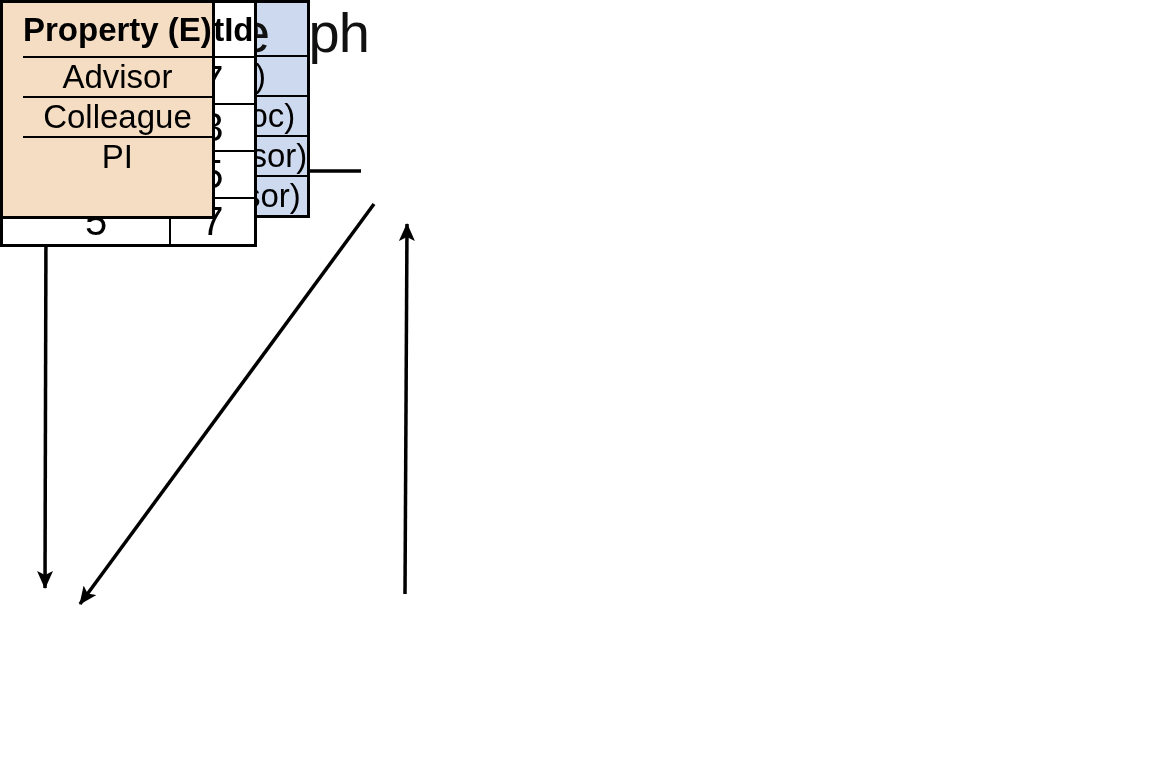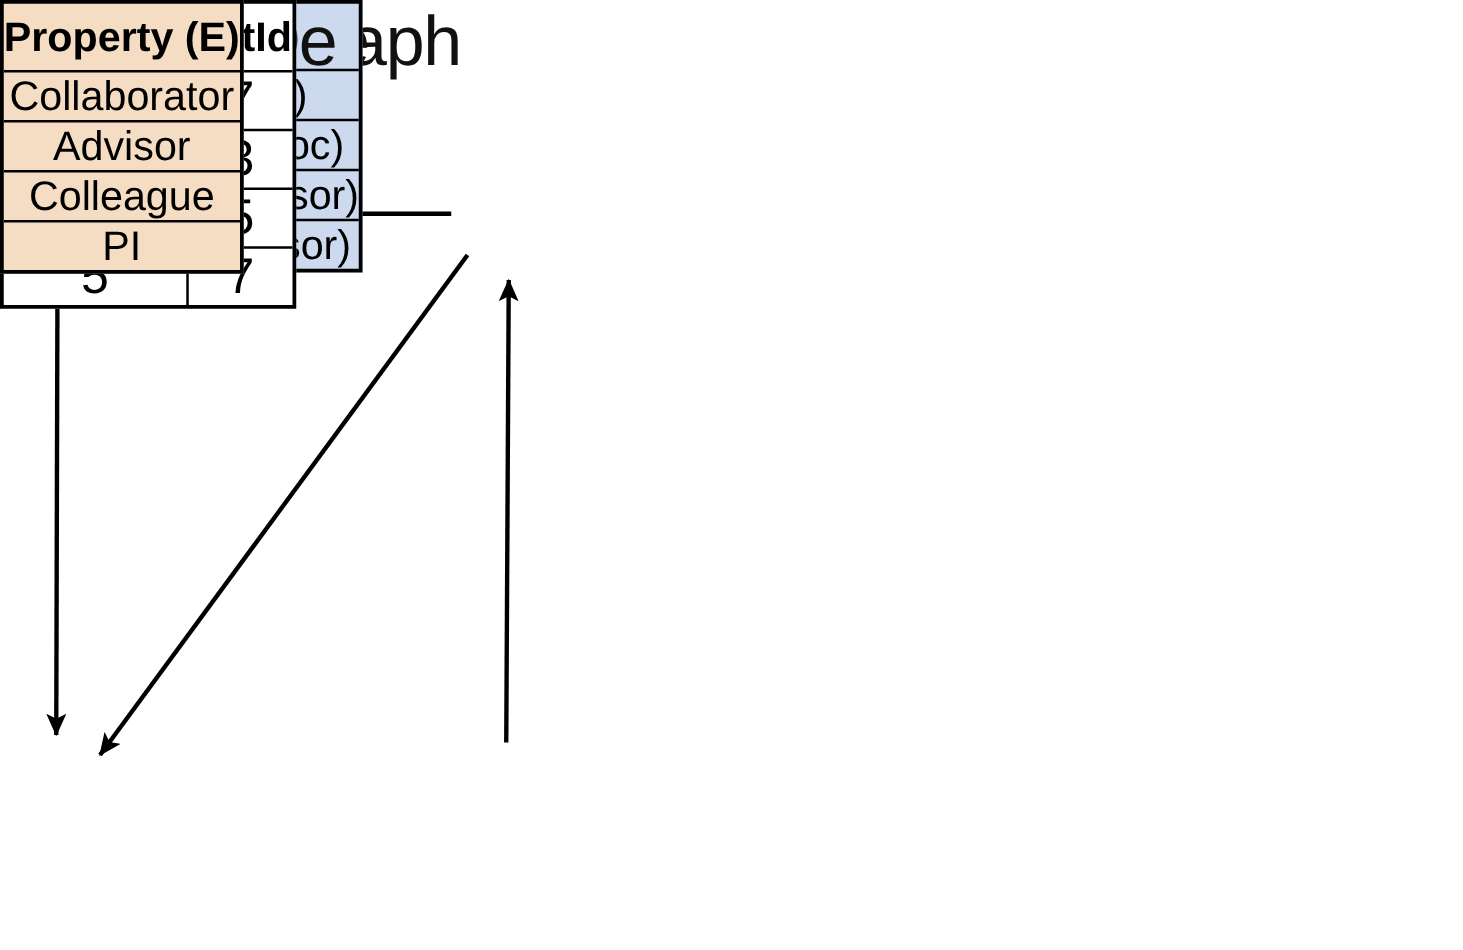--- a/index.html
+++ b/index.html
@@ -52,20 +52,21 @@
   .elabel-collab    { left:61;  top:327; width:50;  height:136; }
   .elabel-colleague { left:393; top:327; width:50;  height:183; }
   .elabel-pi        { left:132; top:348; width:133; height:50; transform:rotate(-46deg); }
   .rot90 { transform:rotate(90deg); white-space:nowrap; }
   .rot-pi { transform:rotate(63deg); white-space:nowrap; letter-spacing:2px; }
 
   
   .tbl {
     position:absolute; box-sizing:border-box; border:3px solid #000;
     display:grid;
+    padding-left:20px;
   }
   .tbl > div {
     display:flex; align-items:center; justify-content:center;
     font-size:33px; overflow:hidden; white-space:nowrap;
   }
   .tbl > div.num { font-size:40px; }
   .tbl > div.hdr { font-weight:bold; font-size:33px; }
 
   
   .vt-left  { left:589; top:100; width:190; height:275; grid-template-rows:52px repeat(4,1fr); background:#fff; }
@@ -169,19 +170,18 @@
     <div class="num">7</div>
     <div class="num">5</div>
     <div class="num">3</div>
     <div class="num">2</div>
     <div class="num">5</div>
     <div class="num">5</div>
     <div class="num">7</div>
   </div>
   <div class="tbl et-right">
     <div class="hdr">Property (E)</div>
-    <div>Collaborator</div>
     <div>Advisor</div>
     <div>Colleague</div>
     <div>PI</div>
   </div>
 
 </div>
 
 </body></html>

